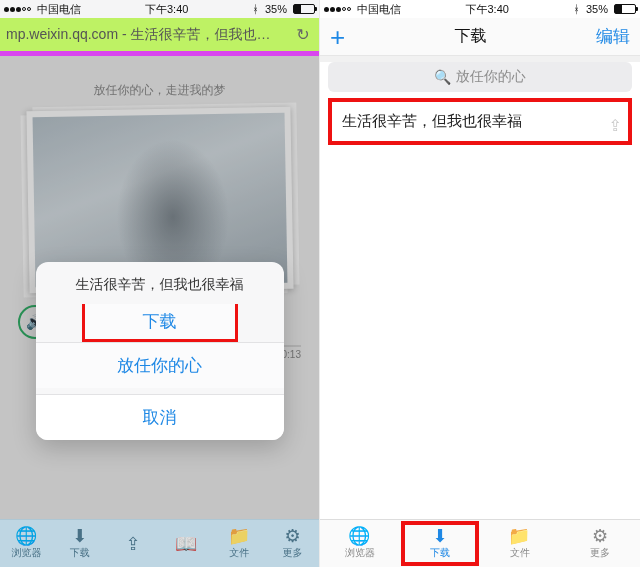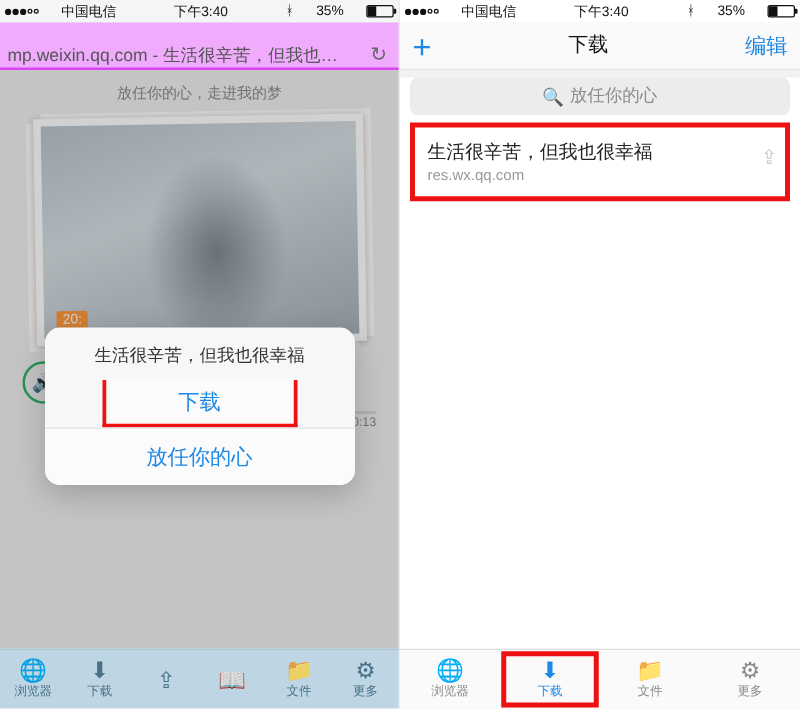--- a/index.html
+++ b/index.html
@@ -2,38 +2,38 @@
 <html><head>
 <meta charset="utf-8">
 <style>
   * { margin: 0; padding: 0; box-sizing: border-box; font-family: -apple-system, "Helvetica Neue", Arial, sans-serif; }
   body { background: #fff; width: 640px; height: 567px; display: flex; }
   .phone { width: 320px; height: 567px; position: relative; background: #f1f1f1; overflow: hidden; }
   .phone.left { border-right: 1px solid #eaeaea; }
   
   .status { height: 18px; display: flex; align-items: center; justify-content: space-between; padding: 0 4px; font-size: 11px; color: #111; background: #f5f5f6; }
   .phone.right .status { background: #fff; }
-  .status .l, .status .r { display: flex; align-items: center; gap: 18px; justify-content: flex-end; }
+  .status .l, .status .r { display: flex; align-items: center; gap: 6px; justify-content: flex-end; }
   .sigdots { display: flex; gap: 1px; }
   .sigdots span { width: 5px; height: 5px; border-radius: 50%; background: #111; }
   .sigdots span.e { background: transparent; border: 1px solid #111; width:4px; height:4px; }
   .batt { display:inline-block; width:22px; height:10px; border:1px solid #111; border-radius:2px; position:relative; }
   .batt::after { content:""; position:absolute; right:-3px; top:2px; width:2px; height:4px; background:#111; border-radius:0 1px 1px 0;}
   .batt i { display:block; height:100%; width:35%; background:#111; }
   
-  .hdr { height: 38px; background:#f0abfc; display:flex; align-items:flex-end; padding:0 6px; font-size:14px; color:#555; border-bottom:2px solid #d946ef;}
+  .hdr { height: 38px; background:#bef264; display:flex; align-items:center; padding:0 6px; font-size:14px; color:#555; border-bottom:5px solid #d946ef;}
   .hdr .title { flex:1; white-space:nowrap; overflow:hidden; text-overflow:ellipsis; color:#555; }
   .reload { width:20px; text-align:center; font-size:16px; color:#666;}
   .hdrR { height:38px; background:#fafafa; display:flex; align-items:center; justify-content:space-between; padding:0 10px; border-bottom:1px solid #e6e6e6; }
   .hdrR .plus { color:#1e88e5; font-size:26px; font-weight:300; line-height:1; }
   .hdrR .ttl { font-size:16px; color:#111; font-weight:500; }
   .hdrR .edit { color:#1e88e5; font-size:17px; }
   
   .left-body { position:relative; height: calc(567px - 18px - 38px - 48px); background:#efefef; padding-top:6px; }
-  .tagline { text-align:center; font-size:12px; color:#8c8c8c; margin:4px 0 10px; }
+  .tagline { text-align:center; font-size:12px; color:#8c8c8c; margin:20px 0 10px; }
   .photo-wrap { width: 264px; margin: 0 auto; box-shadow: 0 1px 6px rgba(0,0,0,.25), -6px 4px 0 #fff, 6px -4px 0 #fff; transform: rotate(-1deg); background:#fff; padding:6px; }
   .photo { width:100%; height:170px; background: linear-gradient(160deg,#b8c4cc 0%, #d7dfe4 40%, #a6b2ba 100%); position:relative; }
   .photo::after { content:""; position:absolute; inset:0; background: radial-gradient(80px 110px at 55% 60%, rgba(70,80,88,.55), transparent 70%); }
   .ts { position:absolute; left:10px; bottom:8px; background:#ff9a3d; color:#fff; font-size:11px; padding:1px 5px; border-radius:2px; }
   .audio-row { display:flex; align-items:center; gap:10px; padding: 14px 18px 0; }
   .playbtn { width:34px; height:34px; border:2px solid #33b26a; border-radius:50%; display:flex; align-items:center; justify-content:center; color:#33b26a; font-size:14px;}
   .at { font-size:14px; color:#3a3a3a; }
   .as { font-size:11px; color:#9a9a9a; }
   .prog { height:2px; background:#d6d6d6; margin:6px 18px 2px 62px; position:relative; }
   .prog i { display:block; width:3%; height:100%; background:#33b26a; }
@@ -113,20 +113,21 @@
       <span>00:02</span>
       <span>10:13</span>
     </div>
     <div class="tip">点击上方绿标即可收听今天的声眠电台</div>
 
     <div class="dim"></div>
     <div class="sheet">
       <div class="sh-title">生活很辛苦，但我也很幸福</div>
       <div class="opt redbox" style="margin:0 46px; border-top:none; padding:6px 0;">下载</div>
       <div class="opt">放任你的心</div>
+      <div class="opt cancel">取消</div>
     </div>
   </div>
   <div class="tabbar dim2">
     <div class="tab">
         <span class="ic">🌐</span>
         <span>浏览器</span>
       </div>
     <div class="tab">
         <span class="ic">⬇</span>
         <span>下载</span>
@@ -174,21 +175,20 @@
     <span class="ttl">下载</span>
     <span class="edit">编辑</span>
   </div>
   <div class="right-body">
     <div class="search">
       <span>🔍</span>
       <span>放任你的心</span>
     </div>
     <div class="dl-item">
       <div class="t">生活很辛苦，但我也很幸福</div>
-      <div class="s">res.wx.qq.com</div>
       <span class="share">⇪</span>
     </div>
   </div>
   <div class="tabbar">
     <div class="tab">
         <span class="ic">🌐</span>
         <span>浏览器</span>
       </div>
     <div class="tab active">
       <span class="hl"></span>

